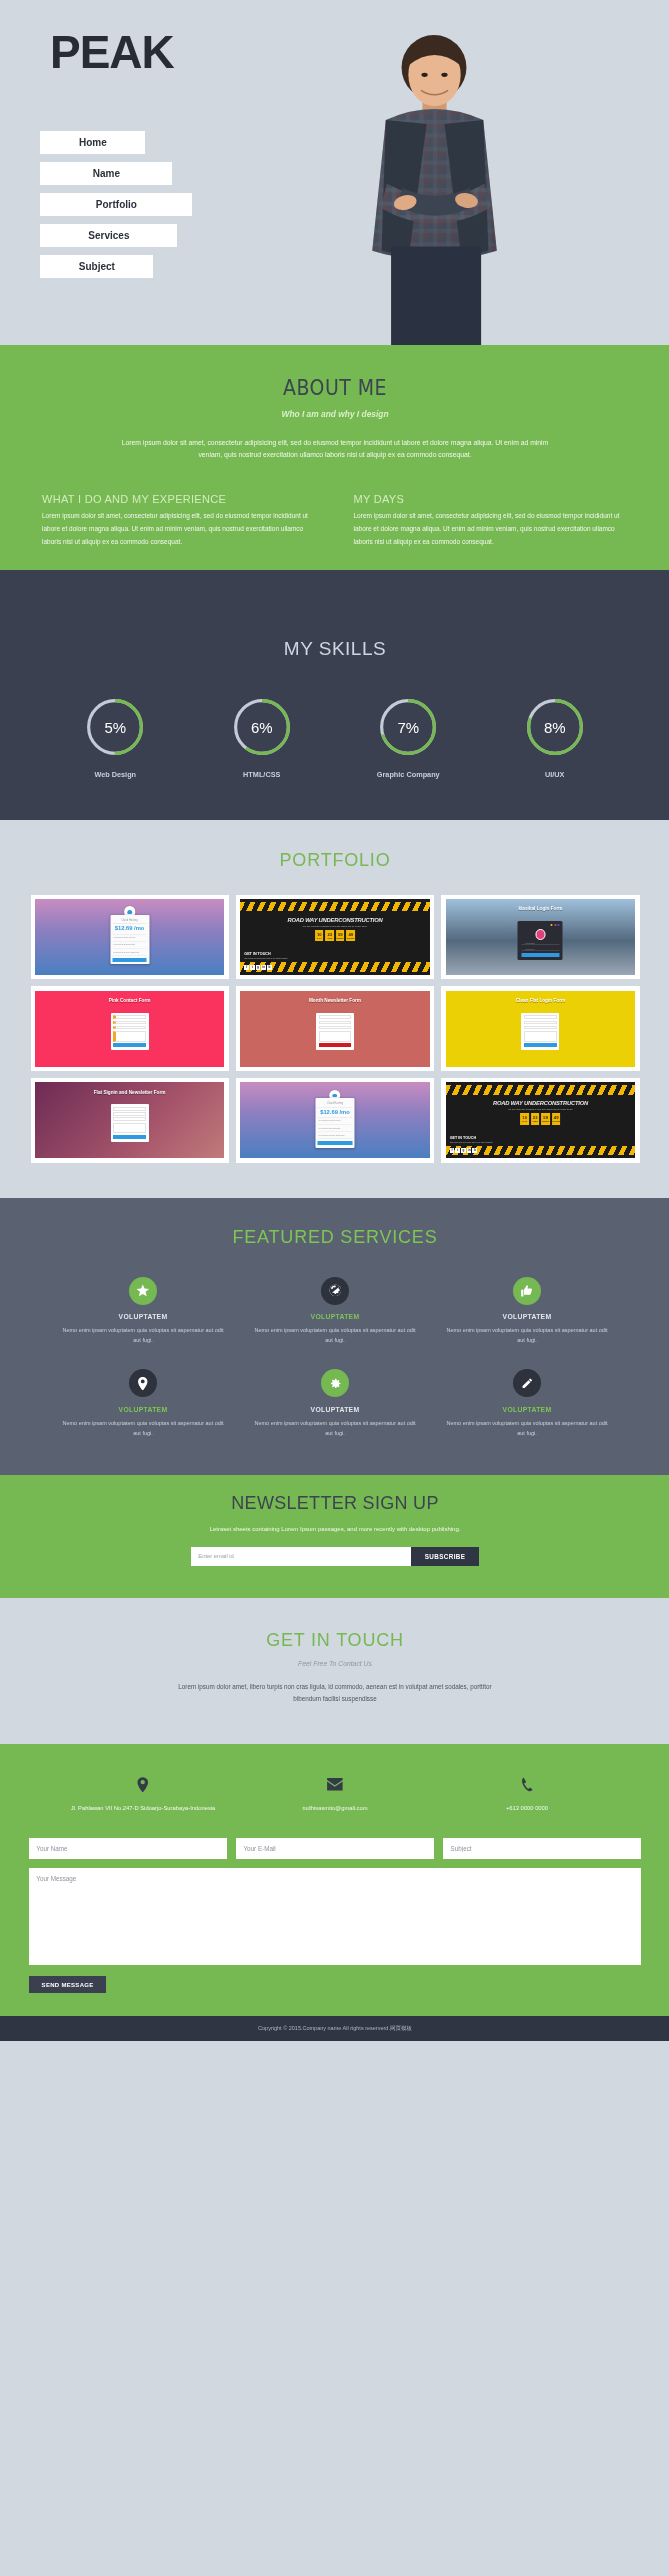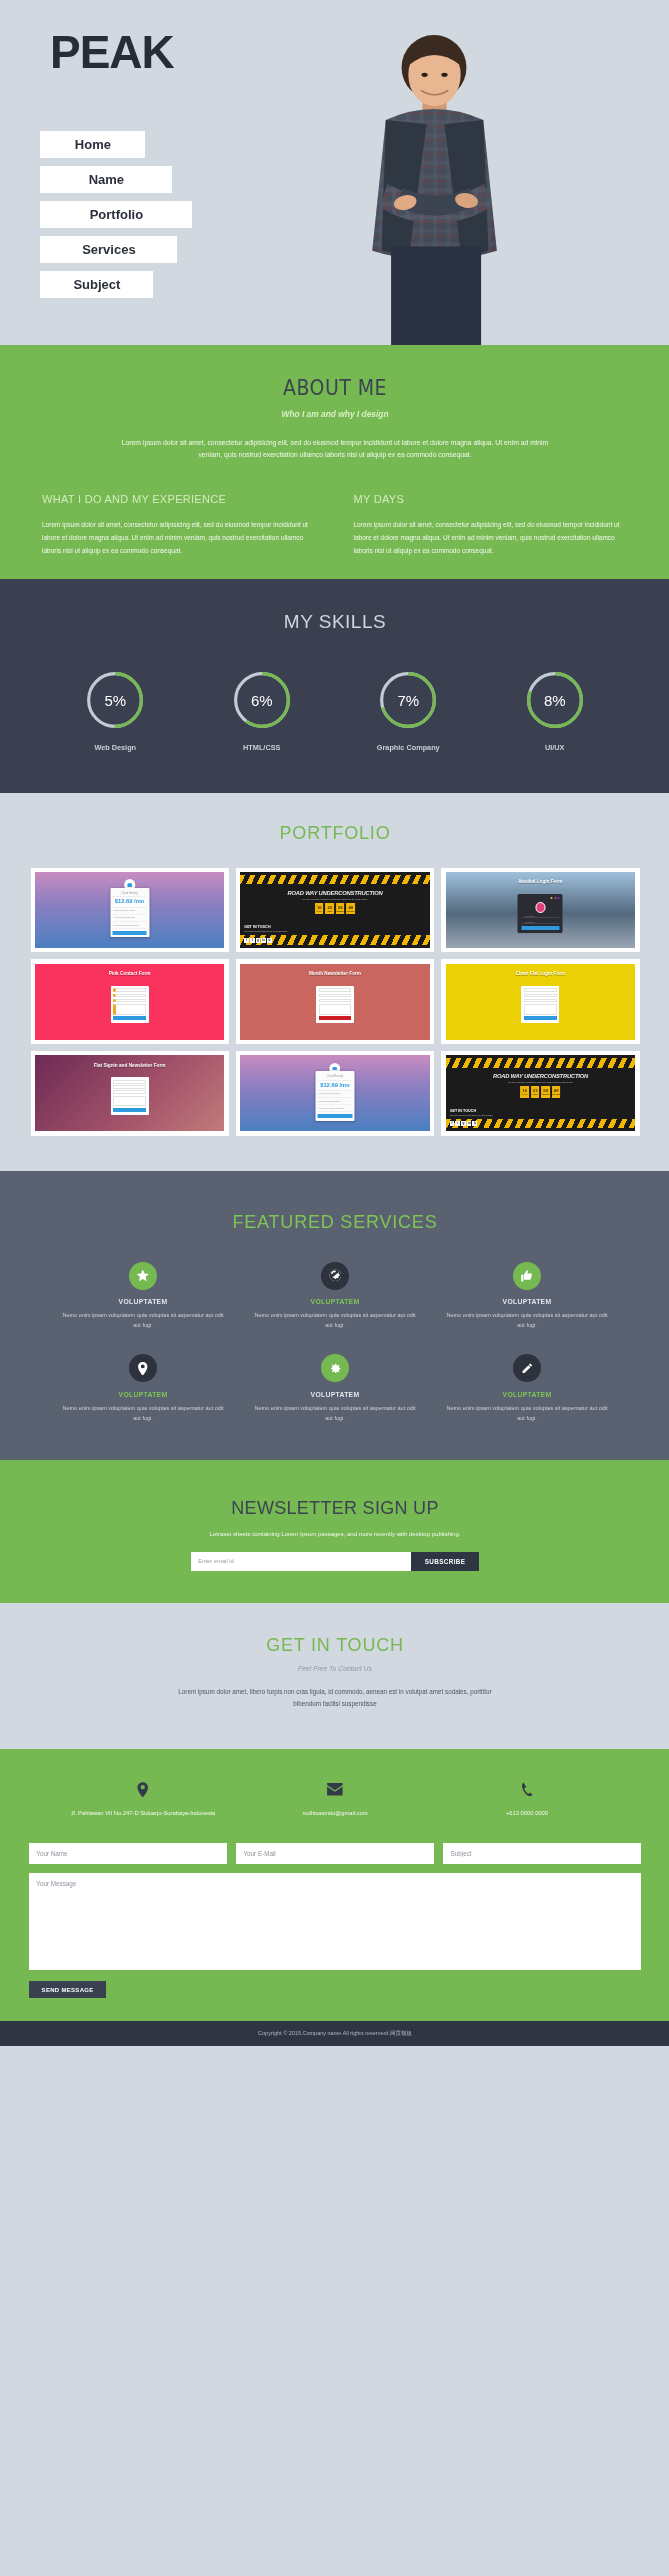--- a/index.html
+++ b/index.html
@@ -15,21 +15,21 @@
   
   .hero { background:#d2d8e0; height:345px; position:relative; overflow:hidden; }
   .logo {
     position:absolute; left:50px; top:29px;
     font-size:46px; font-weight:bold; letter-spacing:-1px;
     color:#282c37; line-height:1;
   }
   .nav { position:absolute; left:31px; top:131px; }
   .nav a {
     display:block; background:#ffffff; color:#2b303b;
-    font-size:13px; font-weight:bold; text-align:center;
+    font-size:10px; font-weight:bold; text-align:center;
     padding:5.8px 0; margin-bottom:8.4px; text-decoration:none;
   }
   .nav a:nth-child(1){ width:105px; margin-left:9.4px; }
   .nav a:nth-child(2){ width:132px; margin-left:9.4px; }
   .nav a:nth-child(3){ width:152px; margin-left:9.4px; }
   .nav a:nth-child(4){ width:137px; margin-left:9.4px; }
   .nav a:nth-child(5){ width:113px; margin-left:9.4px; }
 
   .hero-photo {
     position:absolute; left:324px; top:10.5px; width:220px; height:335px;
@@ -47,29 +47,29 @@
     color:#d9f0c6; margin-top:9.4px;
   }
   .about .intro {
     width:429px; margin:18px auto 0; text-align:center;
     font-size:6.8px; line-height:1.75; color:#f2f8ee;
   }
   .cols { width:586px; margin:32px auto 0; display:flex; gap:37px; }
   .col { flex:1; }
   .col h3 {
     font-size:11px; font-weight:normal; color:#d4ecbd; letter-spacing:0.3px;
-    margin-bottom:14px;
+    margin-bottom:5px;
   }
   .col p { font-size:6.5px; line-height:1.95; color:#f3f8ef; }
 
   
   .skills { background:#3a4050; padding:32px 0 41px; }
   .skills h2 {
     text-align:center; font-size:19px; font-weight:normal; color:#cfd6e0;
-    letter-spacing:0.5px; margin-bottom:38px;
+    letter-spacing:0.5px; margin-bottom:38px;margin-top:36px;
   }
   .skill-row { width:586px; margin:0 auto; display:flex; }
   .skill { flex:1; text-align:center; }
   .donut { width:58px; height:58px; margin:0 auto; position:relative; }
   .donut svg { transform:rotate(-90deg); display:block; }
   .donut .pct {
     position:absolute; inset:0; display:flex; align-items:center; justify-content:center;
     font-size:15px; color:#ffffff;
   }
   .skill-label { margin-top:13.6px; font-size:7.3px; color:#c8cfdb;font-weight:bold; }
@@ -147,40 +147,40 @@
   .form-mini {
     position:absolute; left:50%; transform:translateX(-50%); top:22px;
     width:38px; background:#fff; padding:2.6px; border-radius:1px;
   }
   .fm-f { height:3.7px; background:#fff; border:0.5px solid #e2e2e2; margin-bottom:1.6px; }
   .fm-f.orange { border-left:3.1px solid #f5a623; }
   .fm-btn { height:4.2px; background:#cf1b24; margin-top:1.6px; }
   .fm-btn.blue { background:#2f9ae0; }
 
   
-  .services { background:#5a6271; padding:41px 0 37px; }
+  .services { background:#5a6271; padding:29px 0 37px; }
   .services h2 {
     text-align:center; font-size:18px; font-weight:normal; color:#7ec654;
     letter-spacing:0.8px; margin-bottom:29px;
   }
   .svc-grid { width:576px; margin:0 auto; display:grid; grid-template-columns:repeat(3,1fr); row-gap:24px; }
   .svc { text-align:center; padding:0 14.7px; }
   .svc-ico {
     width:28px; height:28px; border-radius:50%; margin:0 auto 8.4px;
     display:flex; align-items:center; justify-content:center;
   }
   .svc-ico.green { background:#76b852; }
   .svc-ico.dark  { background:#2d323d; }
   .svc h4 { font-size:6.8px; letter-spacing:0.3px; margin-bottom:6.3px; }
   .svc h4.white { color:#e3e7ec; }
   .svc h4.green { color:#7ec654; }
   .svc p { font-size:5.5px; line-height:1.75; color:#ccd2da; }
 
   
-  .newsletter { background:#76b852; padding:38px 0 32px; text-align:center; }
+  .newsletter { background:#76b852; padding:18px 0 32px; text-align:center; }
   .newsletter h2 { font-size:18px; font-weight:normal; color:#3d4451; letter-spacing:0.3px; }
   .newsletter p { font-size:6px; color:#f2f8ee; margin:11.5px 0 14.7px; }
   .nl-form { display:flex; justify-content:center; }
   .nl-form input {
     width:220px; border:none; outline:none; padding:6.3px 7.3px;
     font-size:5.8px; color:#444; font-family:"Liberation Sans",sans-serif; background:#fff;
   }
   .nl-form input::placeholder { color:#9aa0a6; }
   .nl-form button {
     background:#2f3542; color:#fff; border:none; padding:6.3px 13.6px;

